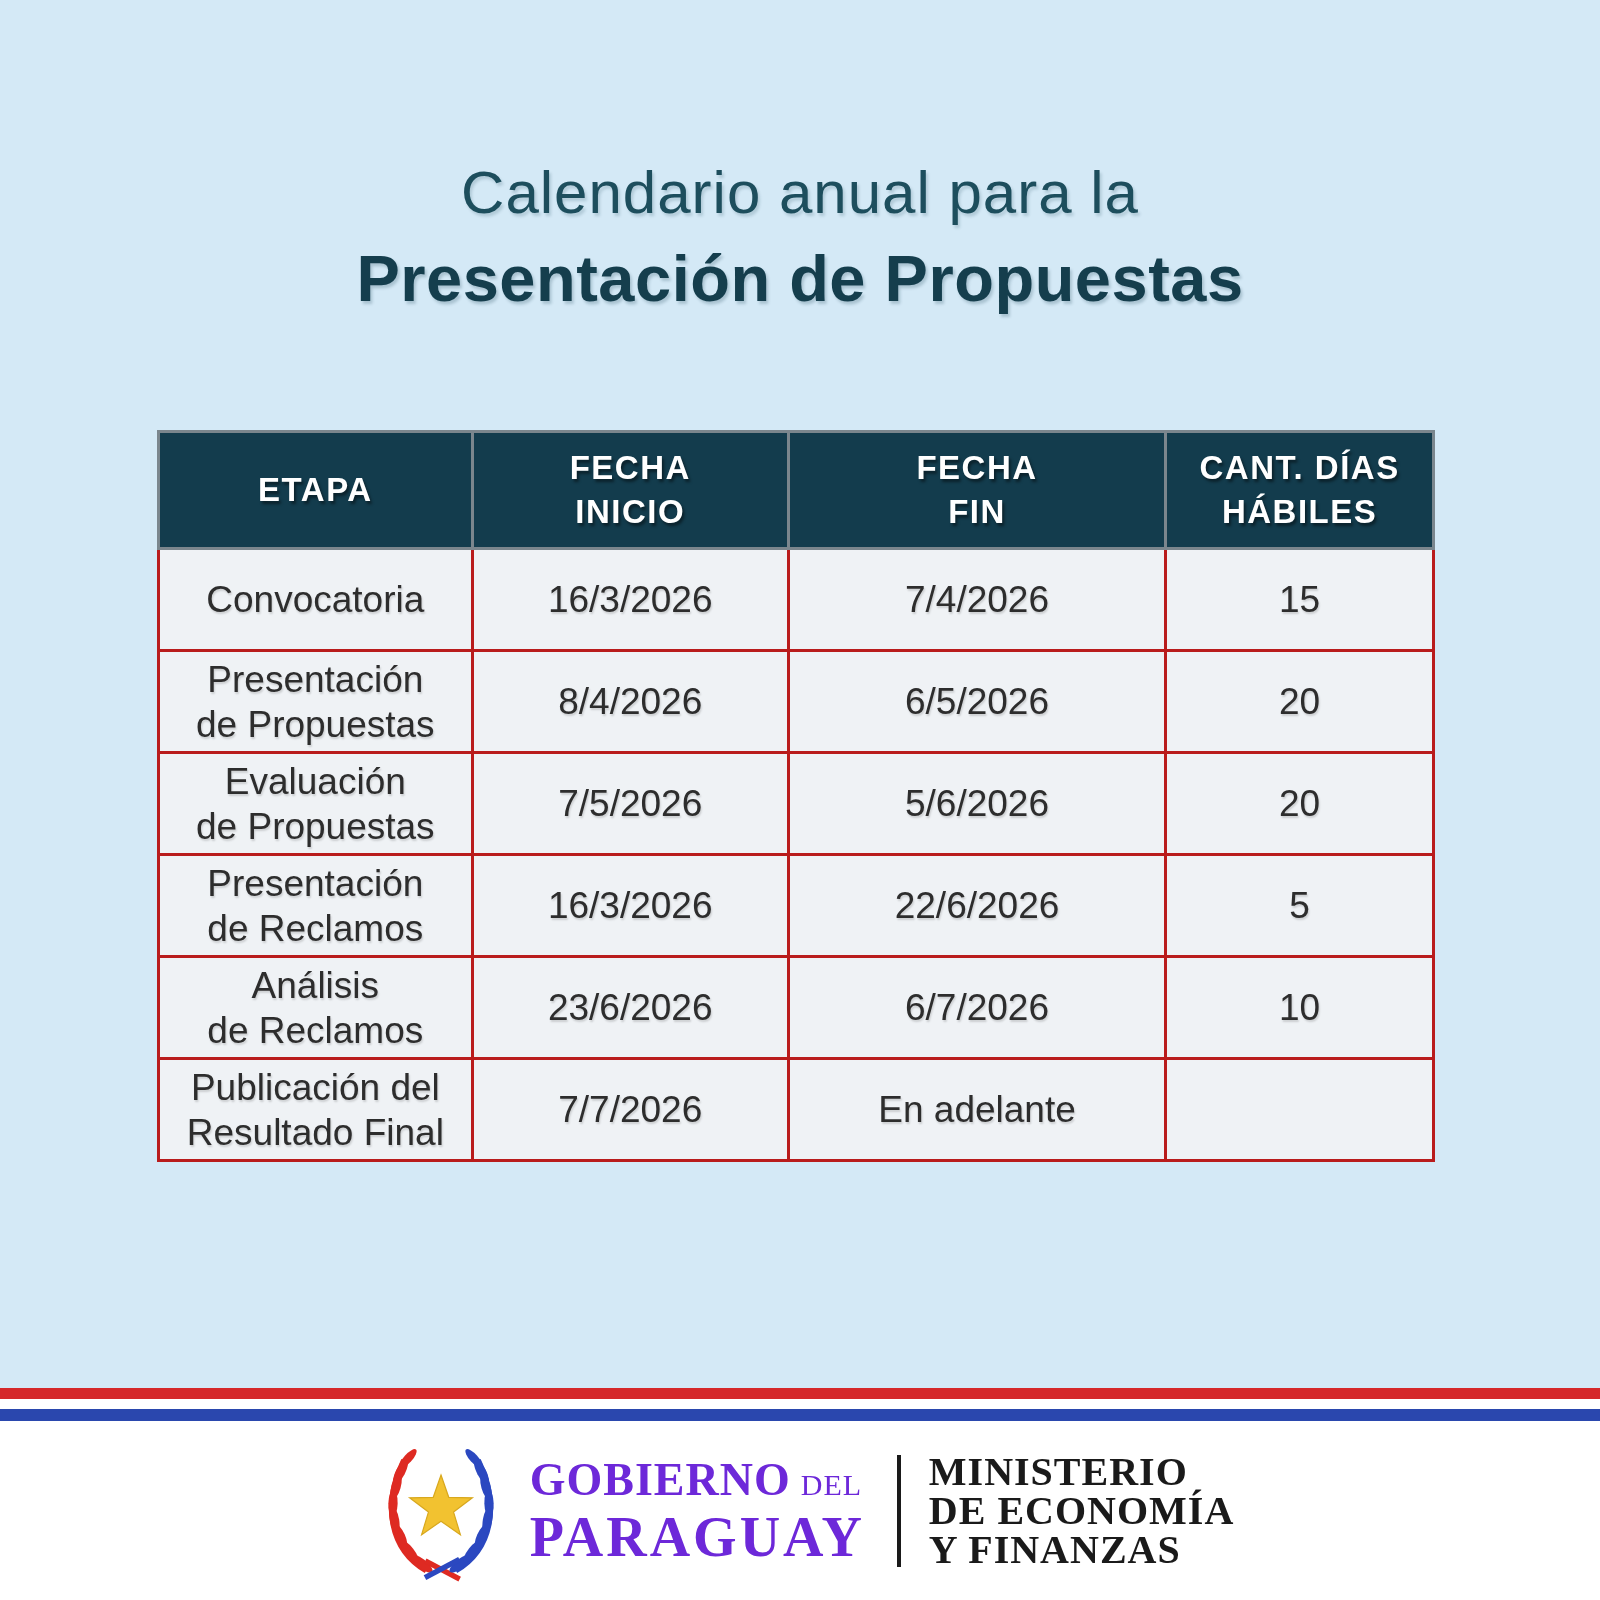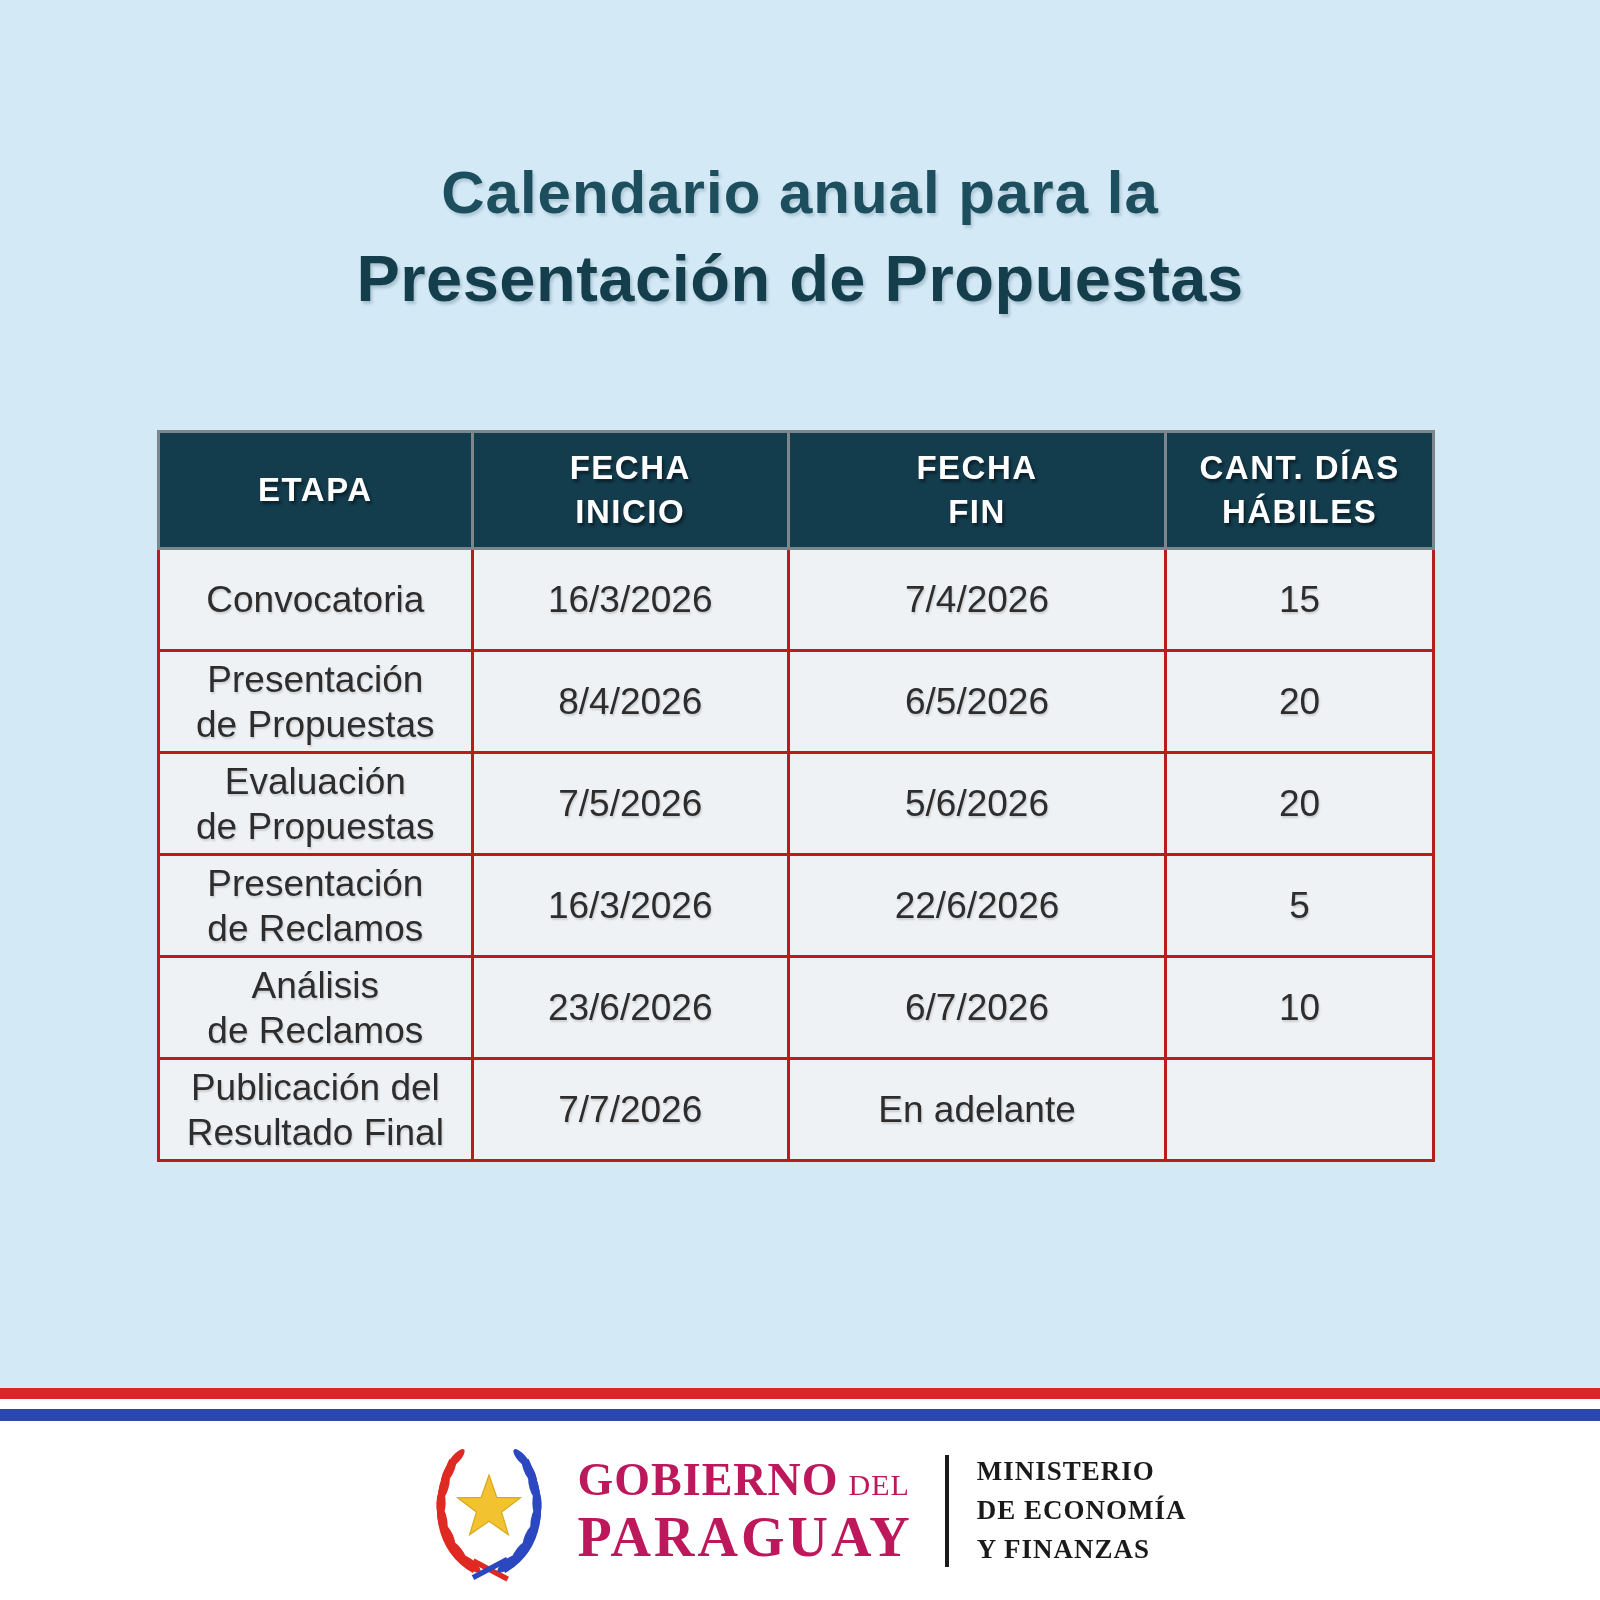--- a/index.html
+++ b/index.html
@@ -15,21 +15,21 @@
     background:#d4e9f6;
     overflow:hidden;
   }
 
   
   .title-block {
     position:absolute; top:158px; left:0; width:1600px;
     text-align:center;
   }
   .title-line1 {
-    font-size:60px; font-weight:700; letter-spacing:1px;
+    font-size:60px; font-weight:400; letter-spacing:1px;
     color:#1d4e5d;
     text-shadow:2px 3px 3px rgba(19,60,77,0.18);
   }
   .title-line2 {
     margin-top:14px;
     font-size:65px; font-weight:800; letter-spacing:0.5px;
     color:#153e4d;
     text-shadow:2px 3px 3px rgba(19,60,77,0.22);
   }
 
@@ -82,41 +82,41 @@
     display:flex; align-items:center; justify-content:center;
   }
   .logo-row {
     display:flex; align-items:center;
   }
   .emblem { width:150px; height:150px; flex:0 0 auto; }
 
   .gob-block {
     margin-left:14px;
     font-family:"Liberation Serif", serif;
-    color:#be185d;
+    color:#6d28d9;
     line-height:1;
     white-space:nowrap;
   }
   .gob-line1 { display:flex; align-items:baseline; }
   .gob-word  { font-size:46px; font-weight:700; letter-spacing:1px; }
   .gob-del   { font-size:30px; font-weight:400; margin-left:10px; letter-spacing:1px; }
   .gob-paraguay {
     margin-top:6px;
     font-size:56px; font-weight:700; letter-spacing:3px;
   }
 
   .logo-divider {
     width:4px; height:112px; background:#1a1a1a;
     margin:0 28px 0 32px; flex:0 0 auto;
   }
 
   .ministry-block {
     font-family:"Liberation Serif", serif;
     color:#1a1a1a;
-    font-size:27px; font-weight:700;
+    font-size:40px; font-weight:700;
     line-height:39px; letter-spacing:1px;
     white-space:nowrap;
   }
   .ministry-block span { display:block; }
 </style>
 </head>
 <body>
 
 <div class="canvas">
 

